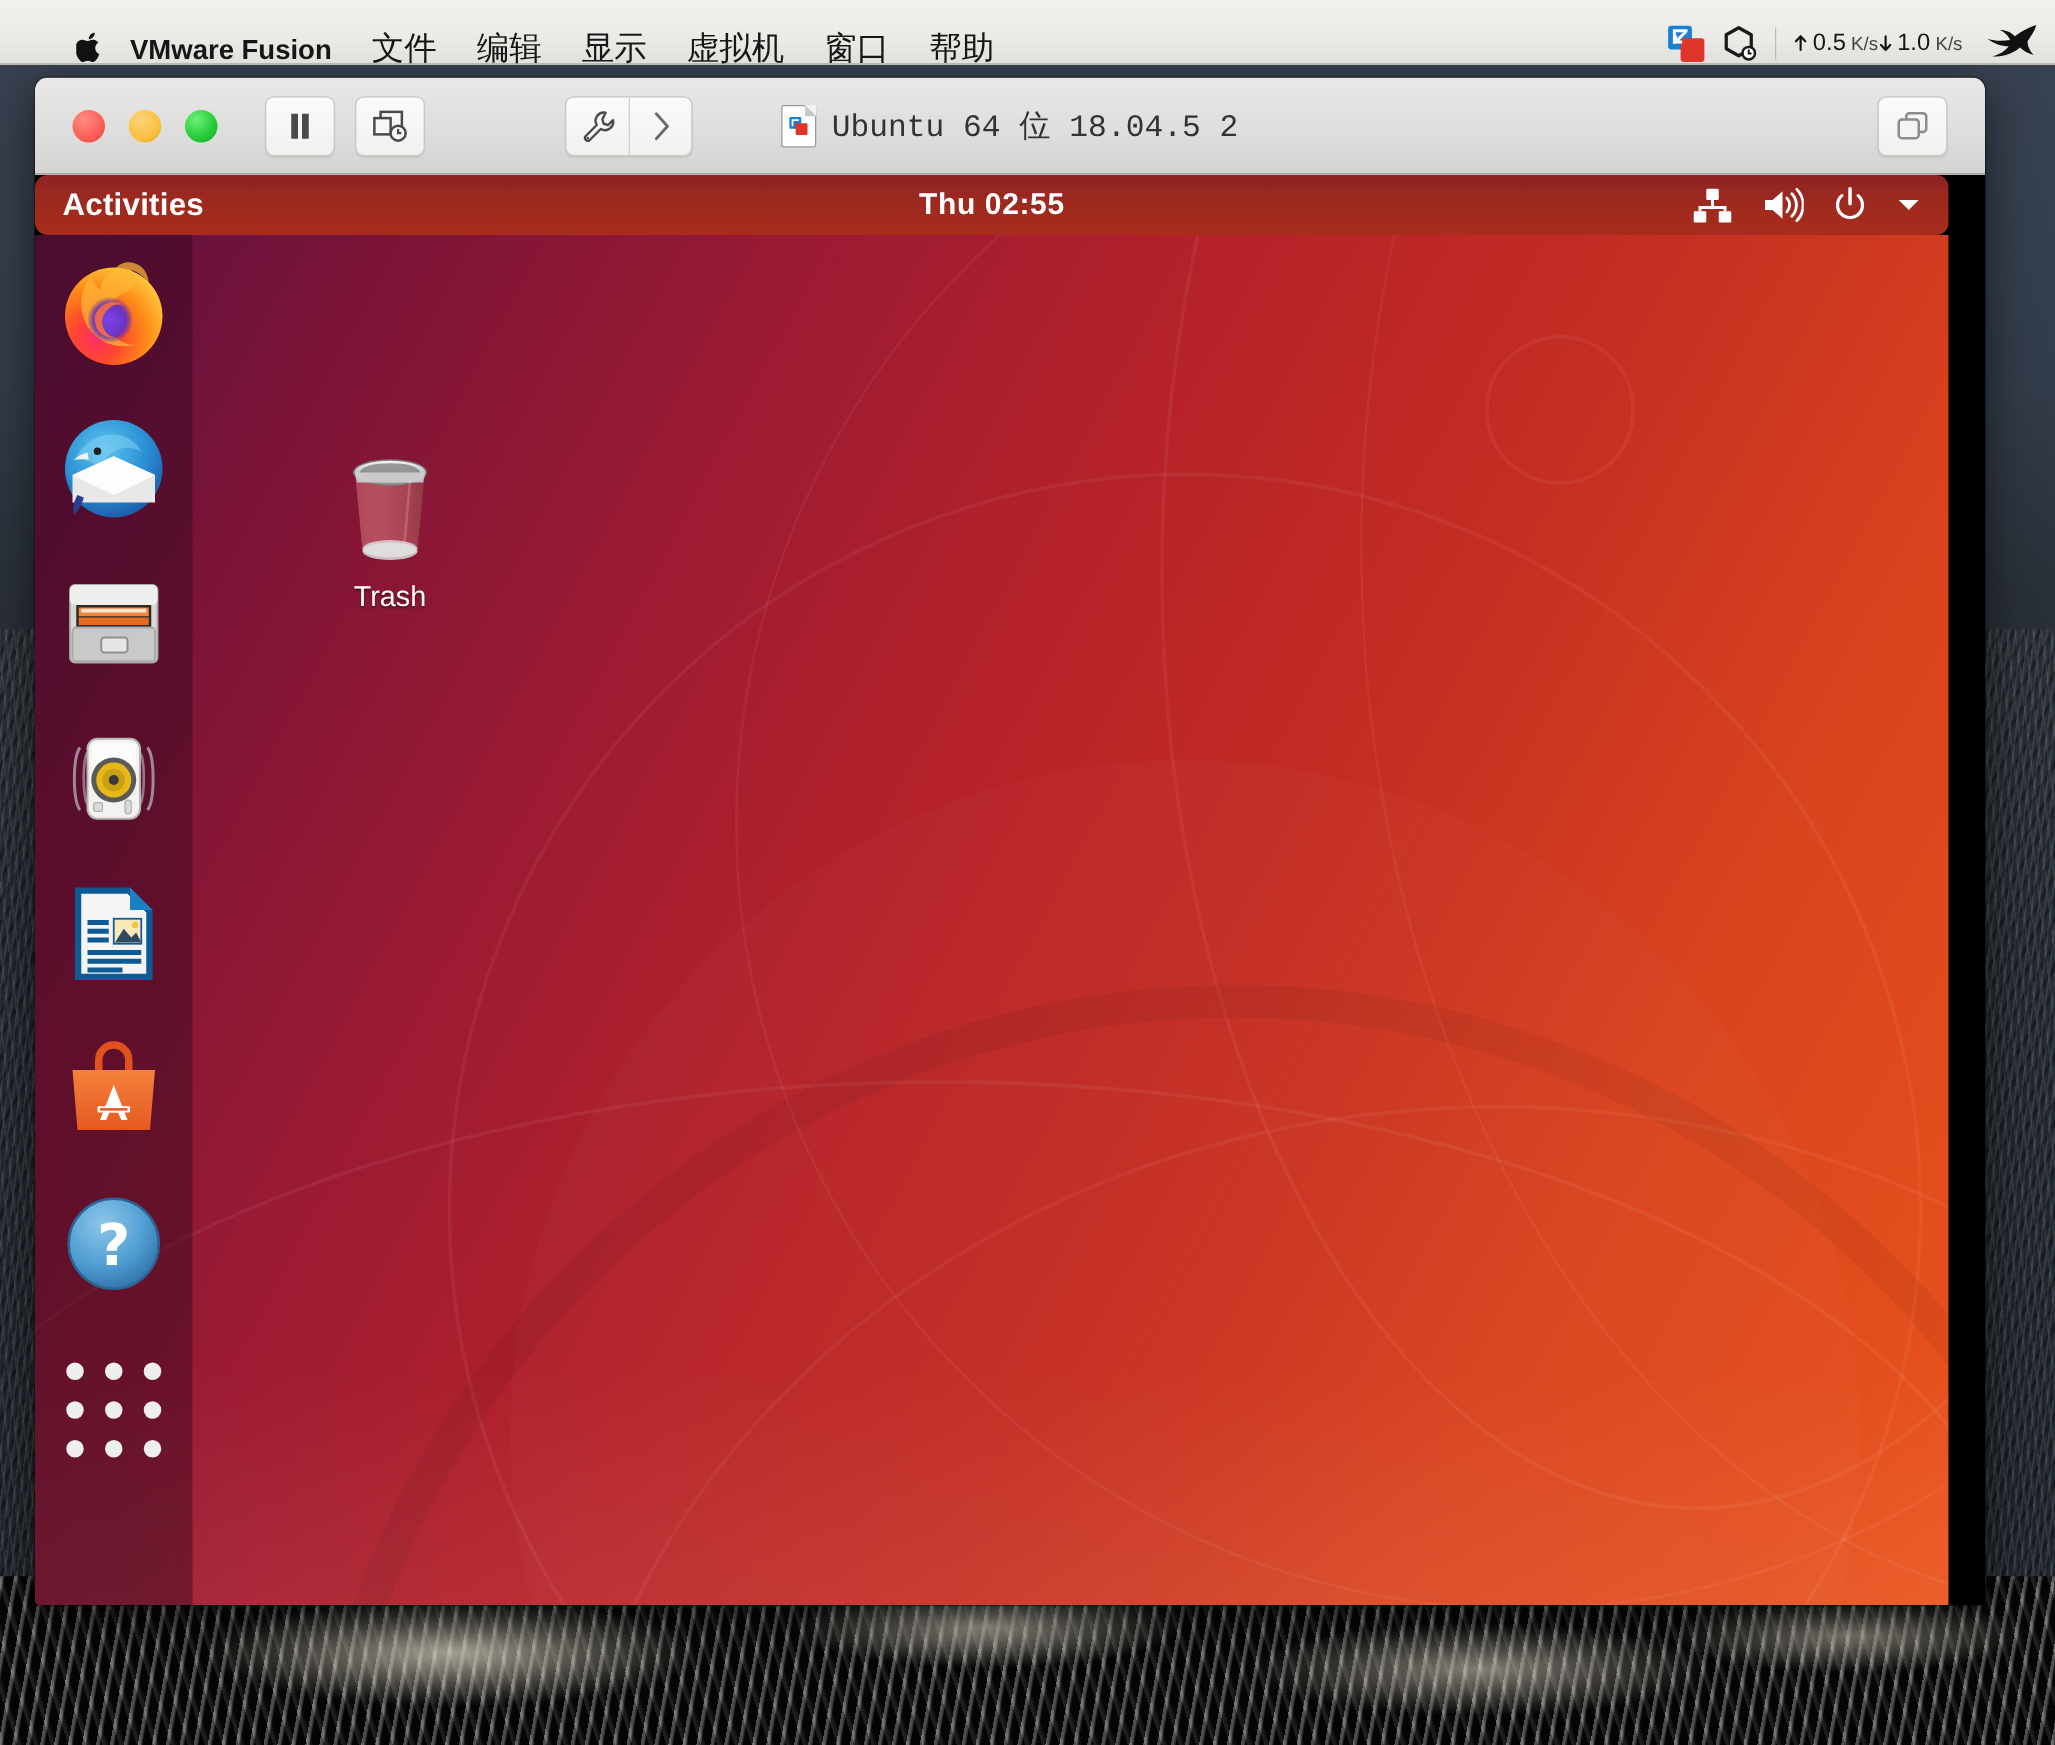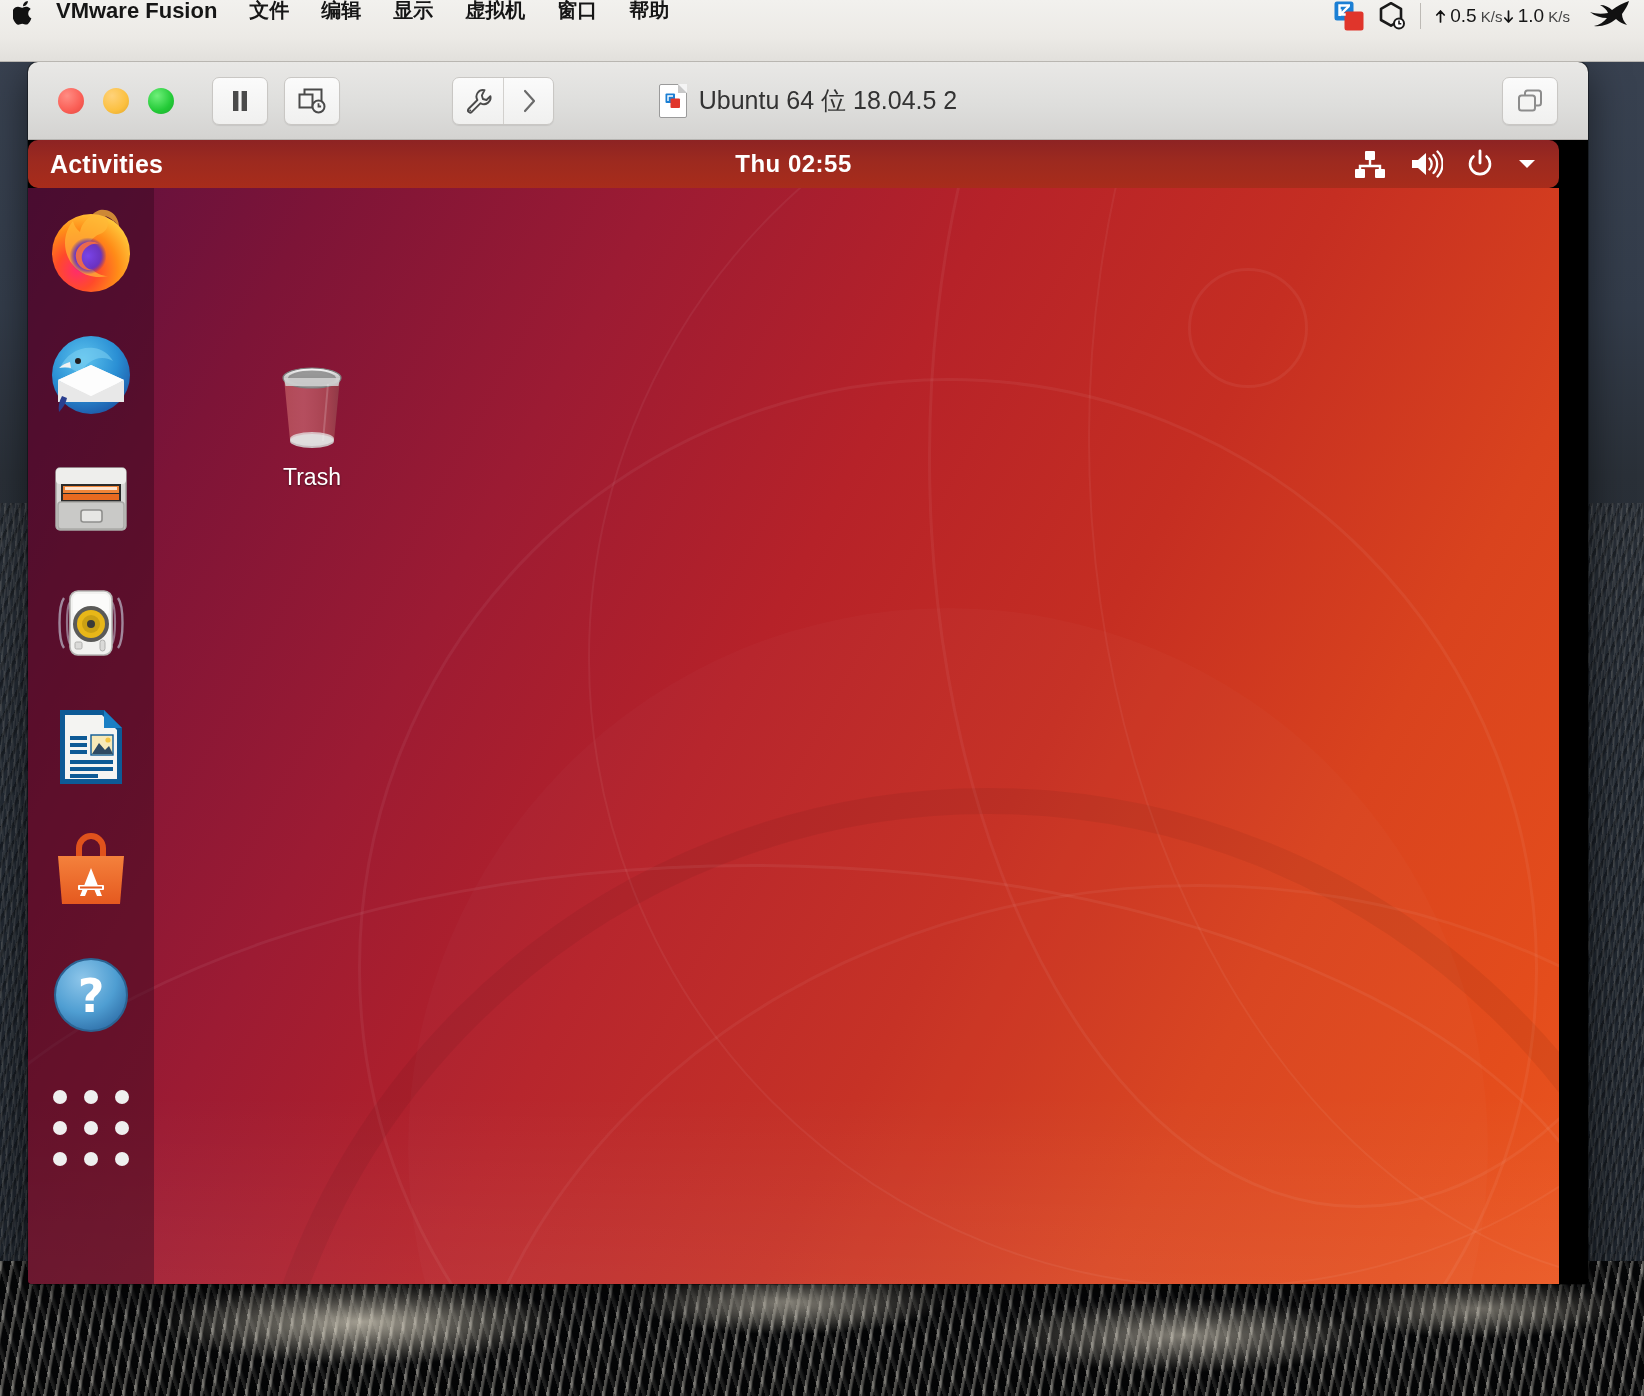--- a/index.html
+++ b/index.html
@@ -31,32 +31,33 @@
       radial-gradient(ellipse 260px 55px at 48% 30%, rgba(235,228,210,.65) 0%, rgba(235,228,210,0) 60%),
       radial-gradient(ellipse 300px 60px at 72% 55%, rgba(215,208,192,.6) 0%, rgba(215,208,192,0) 62%),
       radial-gradient(ellipse 240px 50px at 90% 35%, rgba(225,218,200,.55) 0%, rgba(225,218,200,0) 60%),
       repeating-linear-gradient(100deg, rgba(240,233,218,.30) 0px, rgba(240,233,218,.30) 2px, rgba(0,0,0,.55) 4px, rgba(0,0,0,.55) 11px),
       repeating-linear-gradient(72deg, rgba(245,238,222,.22) 0px, rgba(245,238,222,.22) 2px, rgba(0,0,0,.45) 5px, rgba(0,0,0,.45) 13px),
       linear-gradient(180deg,#15191f 0%,#0d1014 100%);
   }
 
   
   #mac-menubar {
-    position:absolute; top:0; left:0; width:1644px; height:62px;
+    position:absolute; top:0; left:0; width:1644px; height:52px;
     background:linear-gradient(180deg,#f2f1ee 0%,#eceae6 60%,#e2e0dc 100%);
     border-bottom:1px solid #b9b6b1;
-    display:flex; align-items:flex-start; z-index:20;
+    display:flex; align-items:flex-end; z-index:20;
     color:#161616;
+    padding-left:48px;
   }
   #mac-menubar .apple {
     margin-left:12px; margin-right:22px; width:22px; height:26px;
     display:flex; align-items:center; justify-content:center;
   }
   .menu-item {
-    font-size:20px; padding:0 16px; white-space:nowrap; line-height:1;font-weight:bold;
+    font-size:26px; padding:0 16px; white-space:nowrap; line-height:1;
   }
   .menu-item.app-title { font-weight:bold; font-size:22px; padding-left:0; }
   #mac-menubar .spacer { flex:1; }
   #mac-status { display:flex; align-items:center; gap:14px; padding-right:14px; }
   .netspeed { font-size:15px; line-height:1.12; display:flex; }
   .netspeed span { white-space:nowrap; }
   .netspeed b { font-weight:normal; font-size:19px; }
   .netspeed .unit { font-size:15px; color:#444; }
   .tray-divider { width:1px; height:26px; background:#bdbab5; }
 
@@ -65,21 +66,21 @@
     position:absolute; left:28px; top:62px; width:1560px; height:1222px;
     border-radius:10px 10px 4px 4px;
     box-shadow:0 10px 40px rgba(0,0,0,.55), 0 0 0 1px rgba(0,0,0,.35);
     overflow:hidden; z-index:10;
     background:#000;
   }
   #vm-toolbar {
     height:78px; width:100%;
     background:linear-gradient(180deg,#e9e8e6 0%,#dededc 55%,#d4d3d1 100%);
     border-bottom:1px solid #b6b4b1;
-    display:flex; align-items:center; position:relative;
+    display:flex; align-items:center; position:relative;font-family:Liberation Mono, monospace;
   }
   .traffic { display:flex; gap:19px; margin-left:30px; }
   .light { width:26px; height:26px; border-radius:50%; }
   .light.red    { background:radial-gradient(circle at 35% 30%, #ff8d84, #fa5e55 60%, #e04840); }
   .light.yellow { background:radial-gradient(circle at 35% 30%, #ffd27a, #fbc040 60%, #e0a529); }
   .light.green  { background:radial-gradient(circle at 35% 30%, #6ff07a, #23ca37 60%, #1aa92b); }
 
   .tb-btn {
     width:56px; height:48px; border-radius:7px;
     background:linear-gradient(180deg,#fbfbfb,#f0f0ef);

